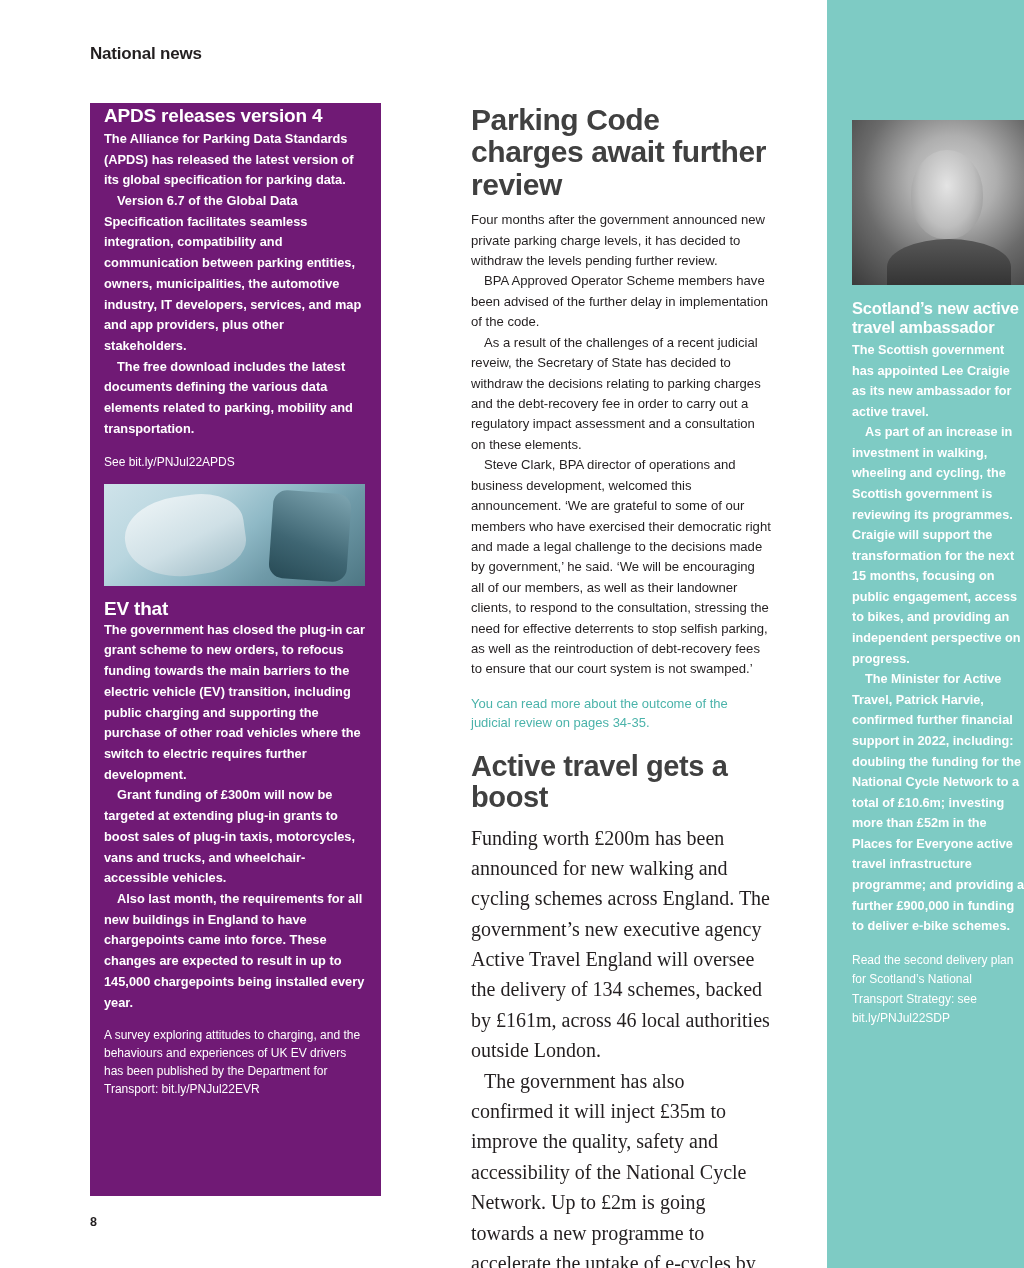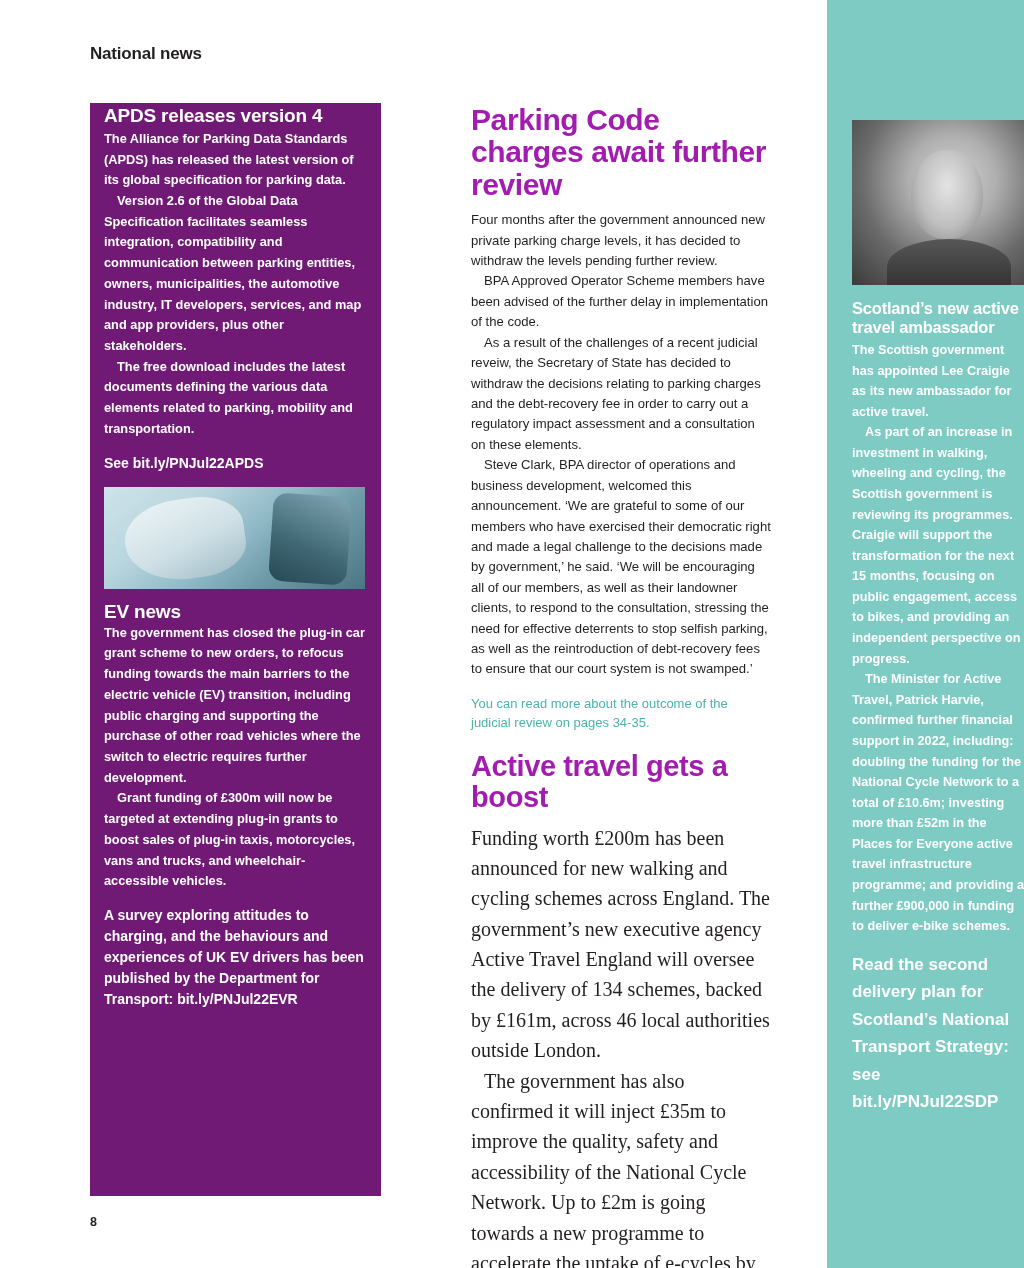--- a/index.html
+++ b/index.html
@@ -75,22 +75,22 @@
     font-size: 12.8px;
     line-height: 1.62;
     font-weight: bold;
     color: #ffffff;
   }
   .left-panel p.indent {
     text-indent: 13px;
   }
   .see-line {
     margin-top: 13px;
-    font-size: 14px;
-    font-weight: bold;
+    font-size: 12px;
+    font-weight: normal;
     line-height: 1.5;
   }
   .ev-photo {
     margin-top: 13px;
     width: 261px;
     height: 102px;
     background:
       linear-gradient(140deg, #cfe3ea 0%, #b9d6df 28%, #8fb9c6 52%, #6f9aa8 70%, #4d7683 100%);
     position: relative;
     overflow: hidden;
@@ -129,21 +129,21 @@
     position: absolute;
     left: 427px;
     top: 104px;
     width: 300px;
   }
   .mid h1 {
     margin: 0;
     font-size: 30px;
     line-height: 1.08;
     font-weight: bold;
-    color: #a21caf;
+    color: #404040;
     letter-spacing: -0.4px;
   }
   .mid h1.second {
     font-size: 29px;
   }
   .mid p {
     margin: 0;
     font-size: 13.1px;
     line-height: 1.56;
     color: #231f20;
@@ -221,23 +221,23 @@
     font-size: 12.7px;
     line-height: 1.62;
     font-weight: bold;
     color: #ffffff;
   }
   .right-col p.indent {
     text-indent: 13px;
   }
   .right-col .readmore {
     margin-top: 14px;
-    font-size: 17px;
+    font-size: 12px;
     line-height: 1.62;
-    font-weight: bold;
+    font-weight: normal;
   }
 
   .folio {
     position: absolute;
     left: 46px;
     top: 1215px;
     font-size: 12.5px;
     font-weight: bold;
     color: #231f20;
   }
@@ -249,32 +249,33 @@
 
   <div class="right-band"></div>
   <div class="gutter"></div>
 
   <div class="section-title">National news</div>
 
   <div class="left-panel">
 
     <h2>APDS releases version 4</h2>
     <p>The Alliance for Parking Data Standards (APDS) has released the latest version of its global specification for parking data.</p>
-    <p class="indent">Version 2.6 of the Global Data Specification facilitates seamless integration, compatibility and communication between parking entities, owners, municipalities, the automotive industry, IT developers, services, and map and app providers, plus other stakeholders.</p>
+    <p class="indent">Version 6.7 of the Global Data Specification facilitates seamless integration, compatibility and communication between parking entities, owners, municipalities, the automotive industry, IT developers, services, and map and app providers, plus other stakeholders.</p>
     <p class="indent">The free download includes the latest documents defining the various data elements related to parking, mobility and transportation.</p>
 
     <div class="see-line">
       <span>See </span><span>bit.ly/PNJul22APDS</span>
     </div>
 
     <div class="ev-photo"></div>
 
-    <div class="ev-title">EV news</div>
+    <div class="ev-title">EV that</div>
     <p>The government has closed the plug-in car grant scheme to new orders, to refocus funding towards the main barriers to the electric vehicle (EV) transition, including public charging and supporting the purchase of other road vehicles where the switch to electric requires further development.</p>
     <p class="indent">Grant funding of £300m will now be targeted at extending plug-in grants to boost sales of plug-in taxis, motorcycles, vans and trucks, and wheelchair-accessible vehicles.</p>
+    <p class="indent">Also last month, the requirements for all new buildings in England to have chargepoints came into force. These changes are expected to result in up to 145,000 chargepoints being installed every year.</p>
 
     <div class="see-line">
       <span>A survey exploring attitudes to charging, and the behaviours and experiences of UK EV drivers has been published by the Department for Transport: </span><span>bit.ly/PNJul22EVR</span>
     </div>
   </div>
 
   <div class="mid">
 
     <h1>Parking Code charges await further review</h1>
 

